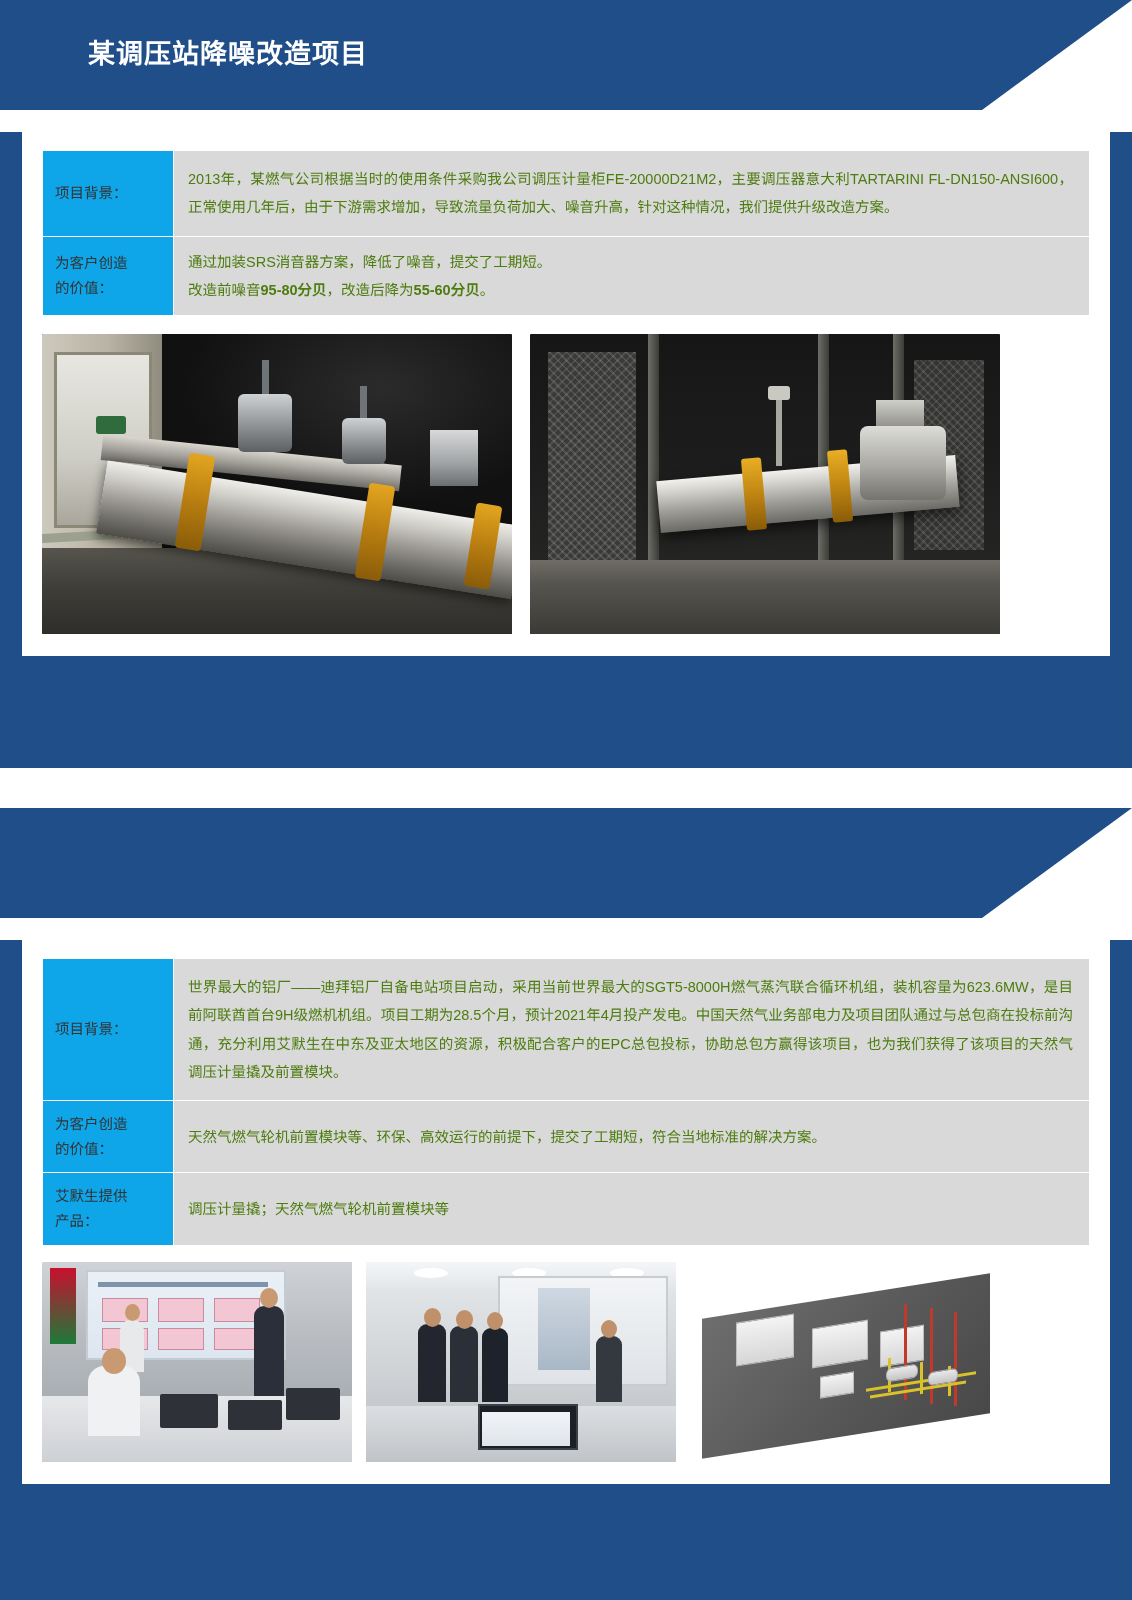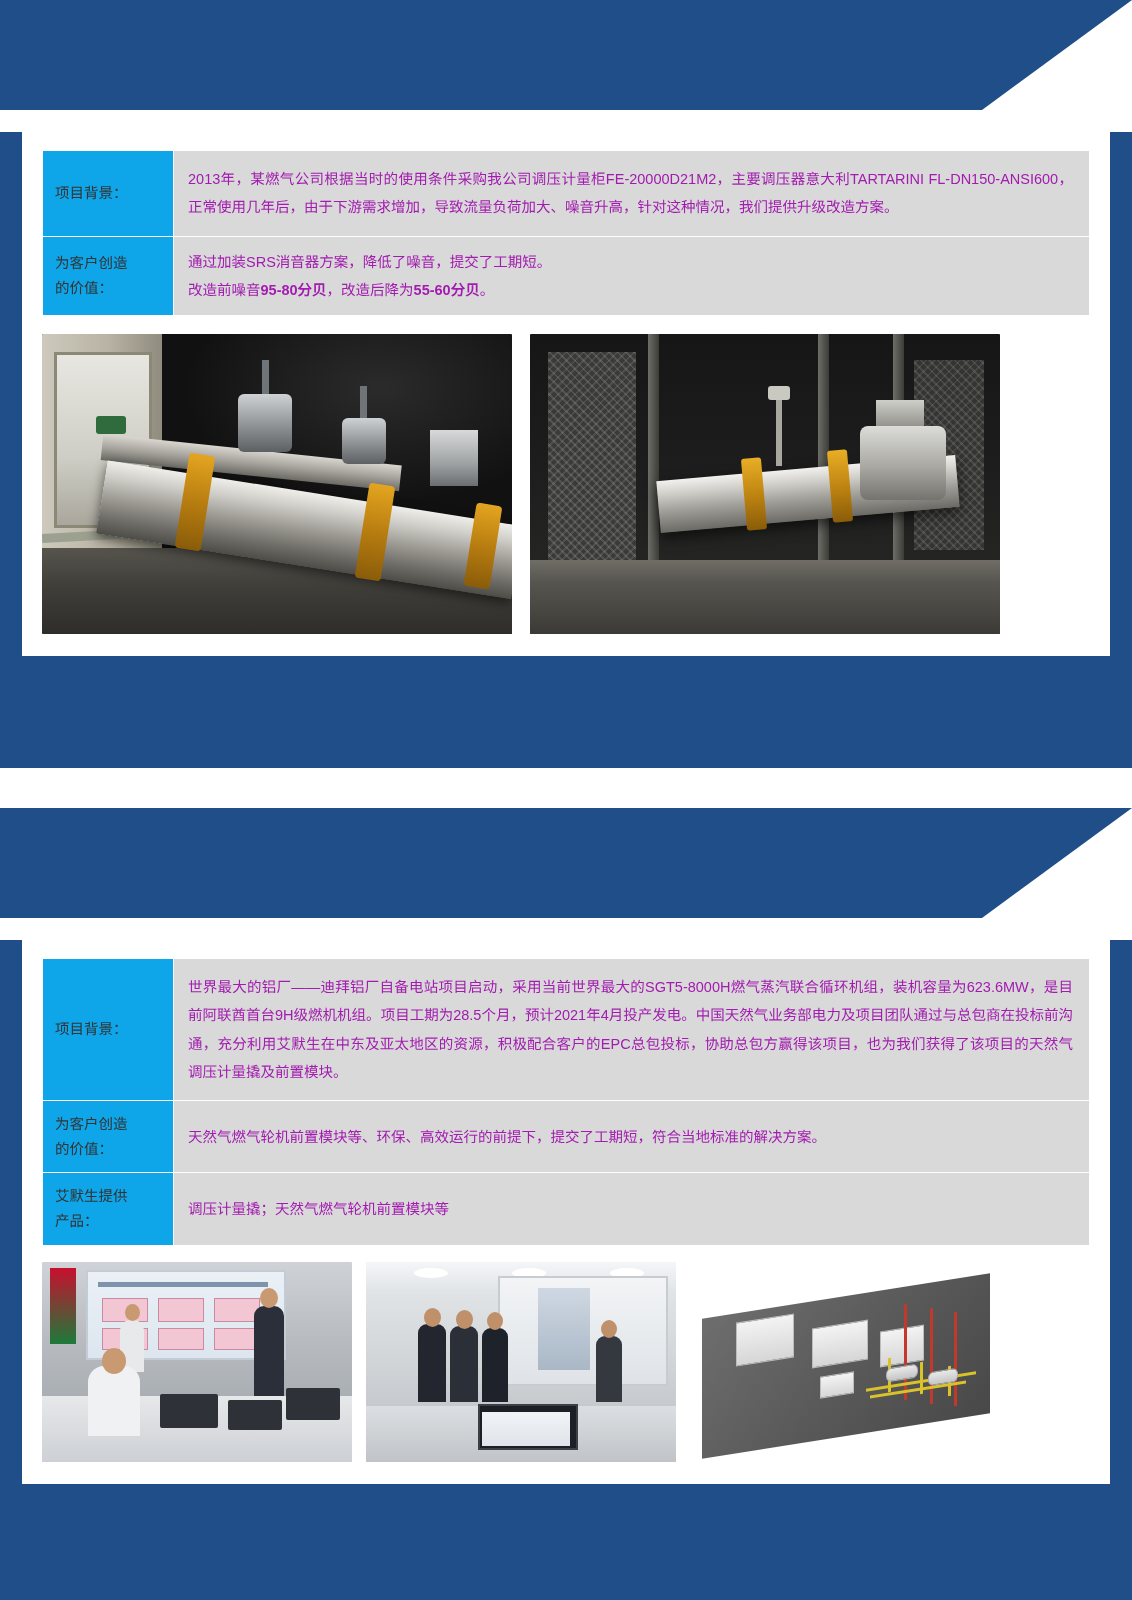--- a/index.html
+++ b/index.html
@@ -81,21 +81,21 @@
     width: 108px;
     padding: 14px 10px 14px 12px;
     font-size: 14.5px;
     color: #333333;
     line-height: 1.7;
     background: #0ea5e9;
   }
   .info-table td.value {
     padding: 14px 16px 14px 14px;
     font-size: 14.5px;
-    color: #a21caf;
+    color: #4d7c0f;
     line-height: 1.95;
     background: #d9d9d9;
     text-align: justify;
   }
   .info-table tr.thin td { padding-top: 11px; padding-bottom: 11px; }
   .value .bold { font-weight: bold; }
   .value .line2 { display: block; }
 
   
   .photos {
@@ -347,20 +347,21 @@
   }
   .ph-e .e1 { left: 196px; top: 104px; width: 30px; height: 12px; border-radius: 6px; }
   .ph-e .e2 { left: 238px; top: 108px; width: 28px; height: 12px; border-radius: 6px; }
 </style>
 </head>
 <body>
 
 <div class="section section-1">
 
   <div class="banner">
+    <div class="banner-title">某调压站降噪改造项目</div>
     <div class="banner-cut"></div>
   </div>
   <div class="banner-strip"></div>
 
   <div class="card">
     <table class="info-table">
       <tbody>
           <tr>
         <td class="label">项目背景：</td>
         <td class="value">2013年，某燃气公司根据当时的使用条件采购我公司调压计量柜FE-20000D21M2，主要调压器意大利TARTARINI FL-DN150-ANSI600，正常使用几年后，由于下游需求增加，导致流量负荷加大、噪音升高，针对这种情况，我们提供升级改造方案。</td>

